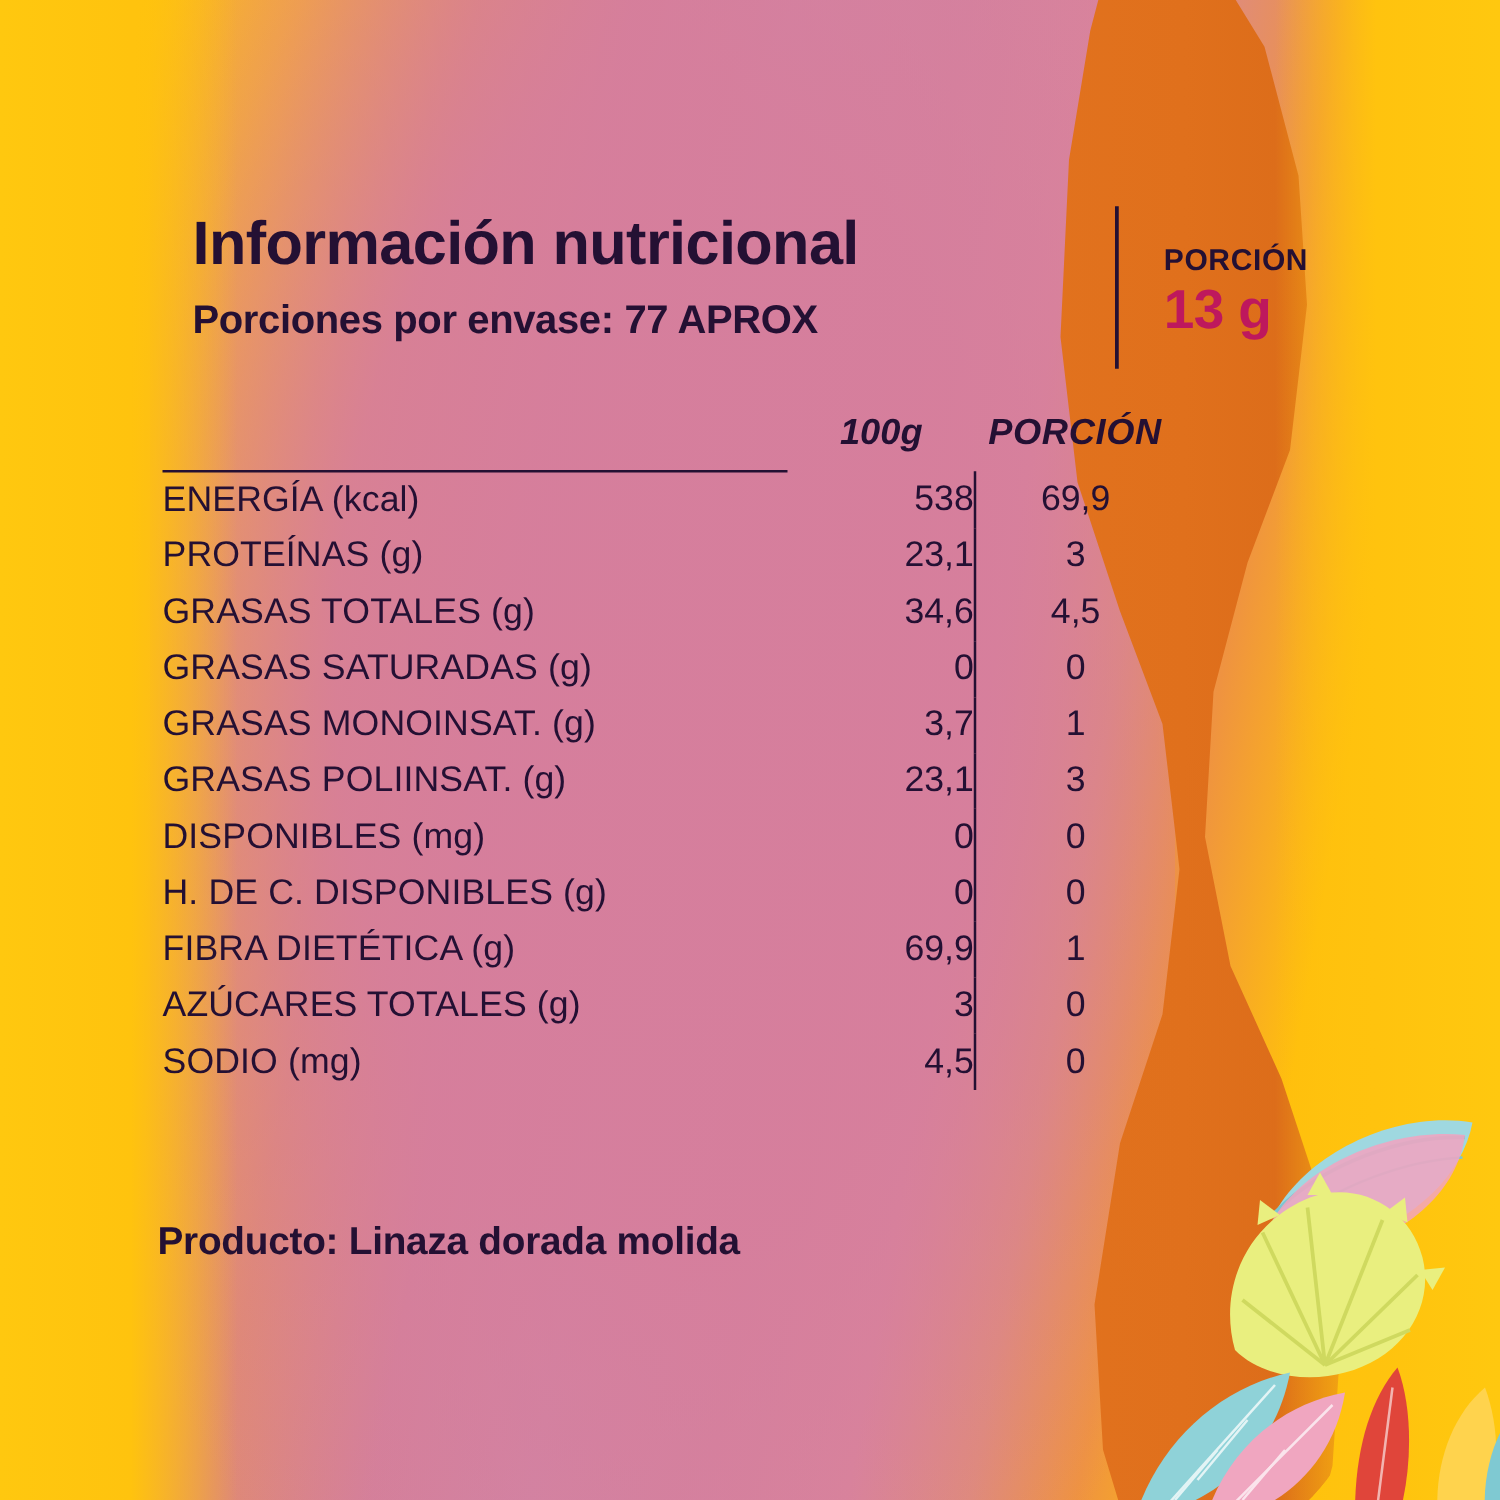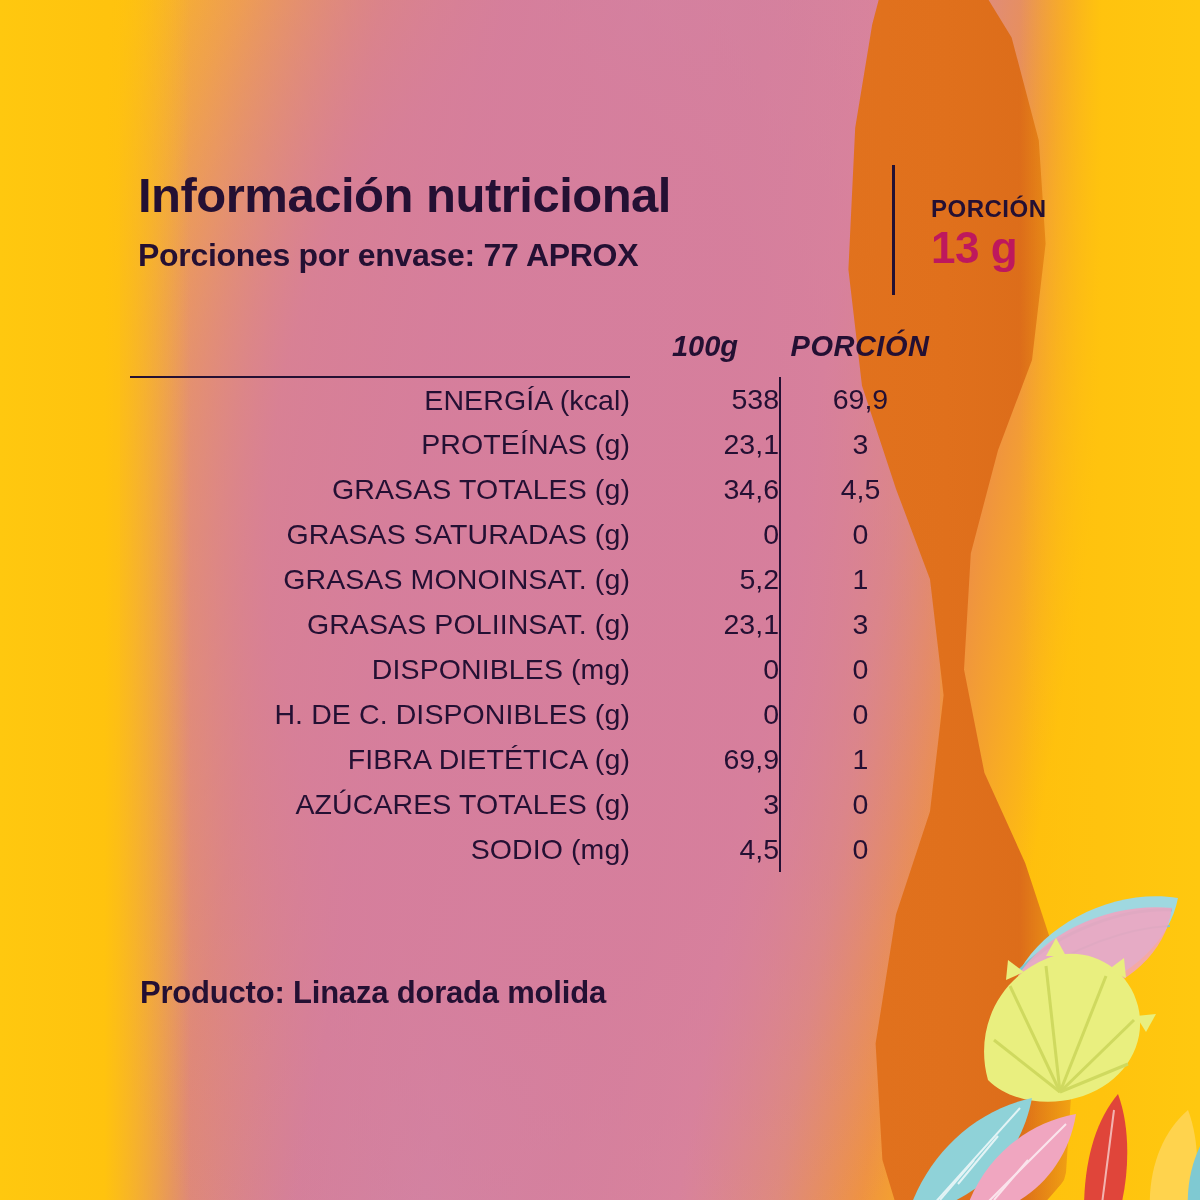--- a/index.html
+++ b/index.html
@@ -101,21 +101,21 @@
   
   .content {
     position: absolute;
     inset: 0;
     padding: 0;
     color: #241033;
   }
 
   .header {
     position: absolute;
-    left: 138px;
+    left: 154px;
     top: 168px;
     width: 920px;
   }
   .title {
     font-size: 49px;
     font-weight: 700;
     letter-spacing: -0.5px;
     color: #241033;
     margin: 0;
     line-height: 1.12;
@@ -186,35 +186,35 @@
     letter-spacing: 0.5px;
   }
 
   table.nutri tbody td {
     font-size: 28.5px;
     color: #241033;
     padding: 6.5px 0;
     line-height: 1.12;
   }
   table.nutri tbody td.name {
-    text-align: right;
+    text-align: left;
     letter-spacing: 0.1px;
   }
   table.nutri tbody td.v100 {
     text-align: right;
   }
   table.nutri tbody td.vpor {
     text-align: center;
     border-left: 2px solid #241033;
   }
   table.nutri tbody tr:first-child td.vpor { }
 
   .product-line {
     position: absolute;
-    left: 140px;
+    left: 126px;
     top: 975px;
     font-size: 31px;
     font-weight: 700;
     color: #241033;
     letter-spacing: -0.2px;
   }
 </style>
 </head>
 <body>
 
@@ -329,21 +329,21 @@
               <td class="v100">34,6</td>
               <td class="vpor">4,5</td>
             </tr>
             <tr>
               <td class="name">GRASAS SATURADAS (g)</td>
               <td class="v100">0</td>
               <td class="vpor">0</td>
             </tr>
             <tr>
               <td class="name">GRASAS MONOINSAT. (g)</td>
-              <td class="v100">5,2</td>
+              <td class="v100">3,7</td>
               <td class="vpor">1</td>
             </tr>
             <tr>
               <td class="name">GRASAS POLIINSAT. (g)</td>
               <td class="v100">23,1</td>
               <td class="vpor">3</td>
             </tr>
             <tr>
               <td class="name">DISPONIBLES (mg)</td>
               <td class="v100">0</td>

